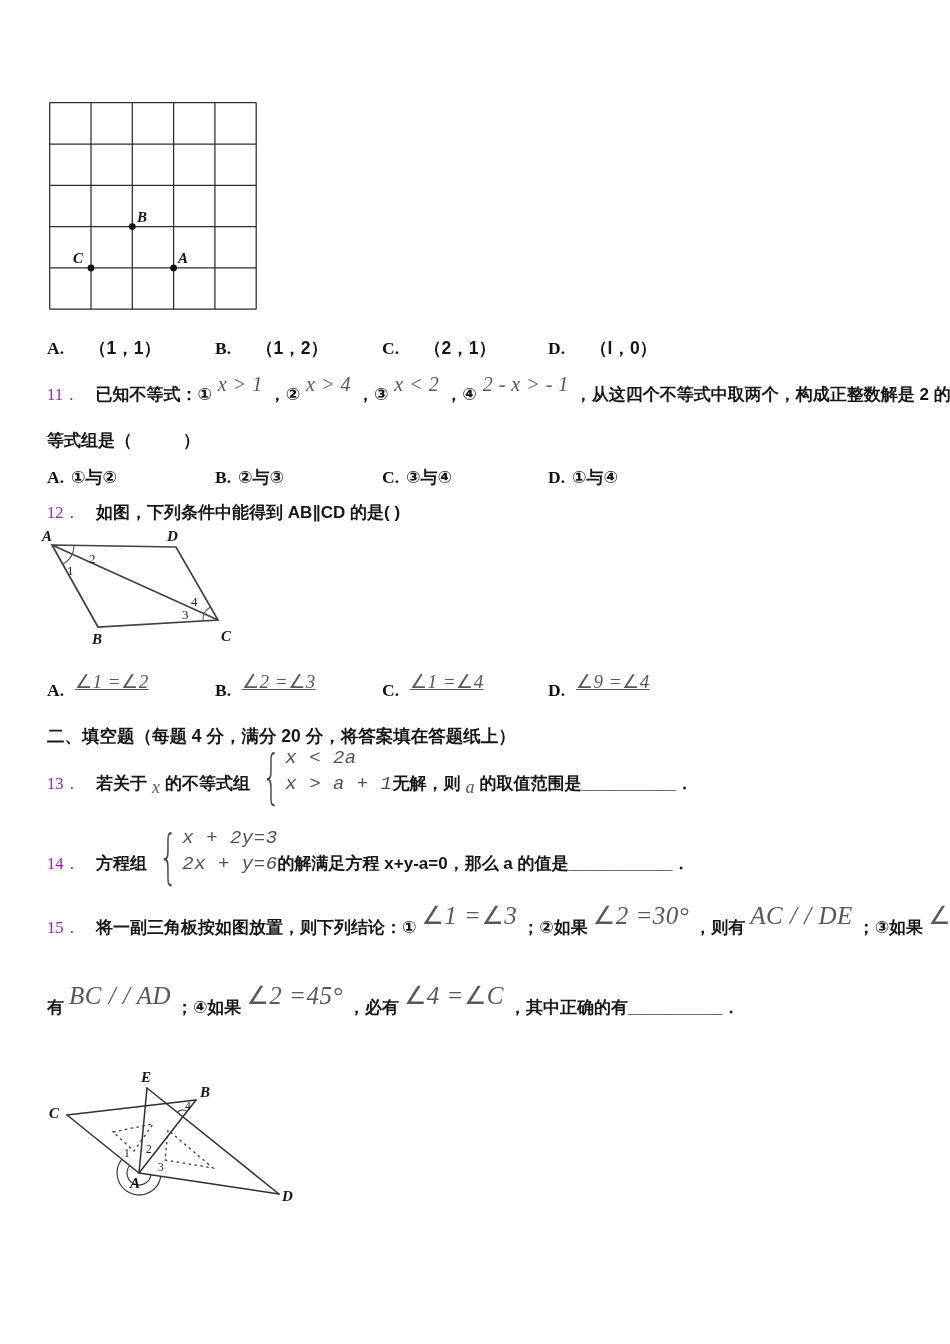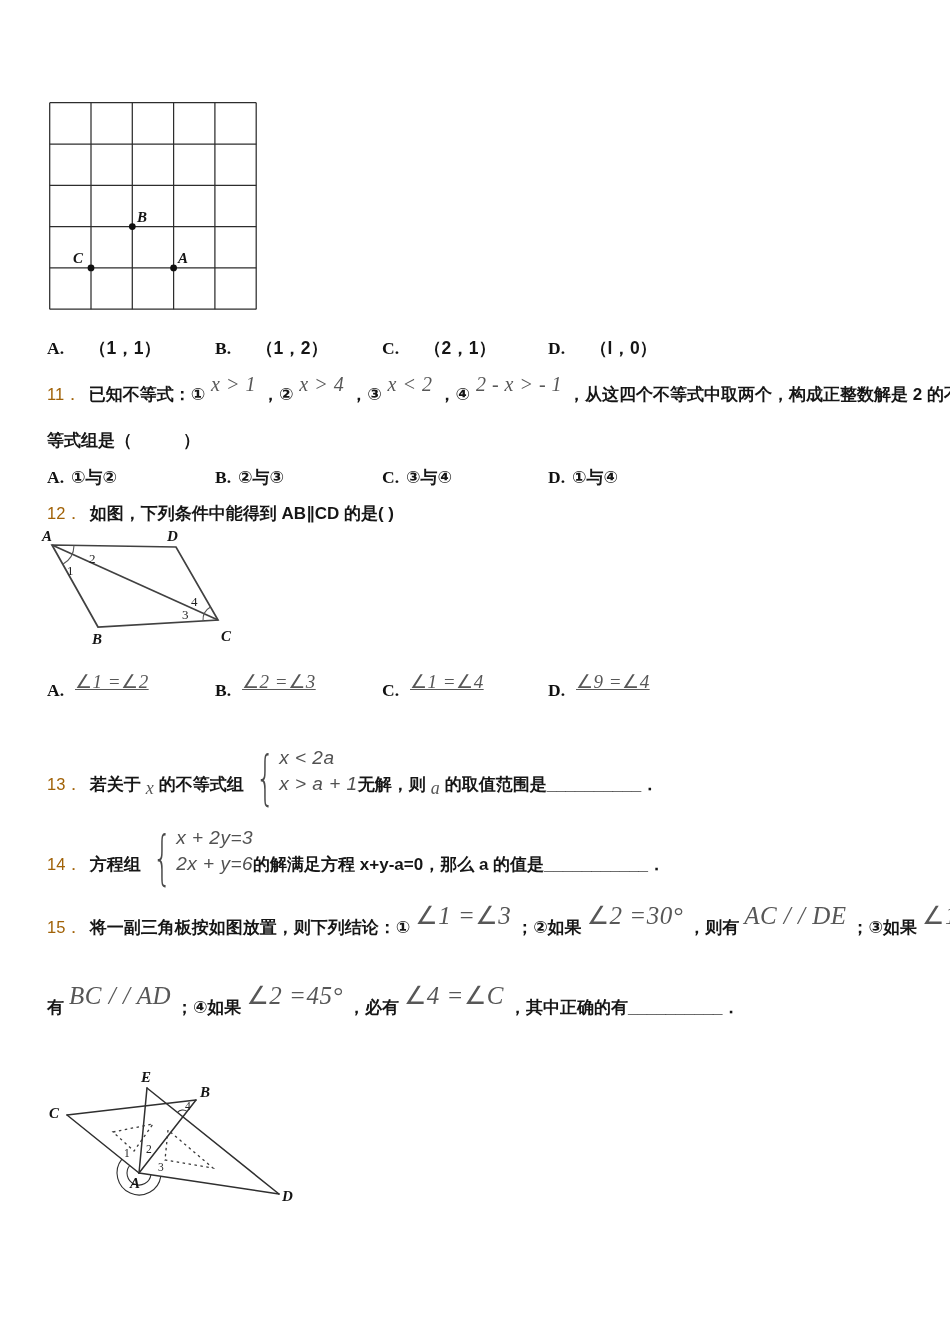--- a/index.html
+++ b/index.html
@@ -1,34 +1,34 @@
 <!DOCTYPE html>
 <html><head>
 <meta charset="utf-8">
 <style>
   html,body{margin:0;padding:0;background:#e8e8e8;}
   .page{position:relative;width:950px;height:1344px;background:#ffffff;margin:0 auto;overflow:hidden;
         font-family:"Liberation Sans","DejaVu Sans",sans-serif;color:#1a1a1a;}
   .row{position:absolute;white-space:nowrap;line-height:24px;}
   .cn{font-family:"Liberation Sans","DejaVu Sans",sans-serif;font-weight:700;font-size:17px;color:#161616;}
   .cnb{font-size:17.5px;}
-  .qnum{font-family:Liberation Sans, sans-serif;font-weight:400;font-size:16.5px;color:#a16207;margin-right:8px;}
+  .qnum{font-family:Liberation Serif, serif;font-weight:400;font-size:16.5px;color:#a21caf;margin-right:16px;}
   .optitem{position:absolute;top:0;white-space:nowrap;}
   .optL{font-family:"Liberation Serif","DejaVu Serif",serif;font-weight:700;font-size:17.5px;color:#111;}
   .optV{margin-left:25px;}
   .optT{margin-left:7px;}
   .m{font-family:"Liberation Serif","DejaVu Sans",serif;font-style:italic;color:#575757;}
   .m1{font-size:20px;position:relative;top:-9px;margin:12px 6px;letter-spacing:.5px;}
   .mr{font-size:25px;position:relative;top:-9px;margin:0 5px;letter-spacing:.5px;}
   .m2{font-size:19px;position:relative;top:-8px;margin-left:11px;letter-spacing:.5px;text-decoration:underline;}
   .mlow{font-size:18px;position:relative;top:4px;margin:0 5px;}
   .brace{display:inline-block;font-family:"DejaVu Sans",sans-serif;font-weight:200;font-size:54px;line-height:50px;
          transform:scaleX(.55) scaleY(1.08);transform-origin:center 80%;color:#4a4a4a;vertical-align:-8px;margin:0 -3px 0 4px;}
   .sysblock{display:inline-block;}
-  .sysline{display:block;font-family:Liberation Sans, sans-serif;font-style:italic;font-size:19px;
+  .sysline{display:block;font-family:Liberation Mono, monospace;font-style:italic;font-size:19px;
            color:#515151;line-height:26px;letter-spacing:.5px;}
   .blank{letter-spacing:0;}
   svg{position:absolute;overflow:visible;}
   .flabel{font-family:"Liberation Serif","DejaVu Serif",serif;font-style:italic;font-weight:700;font-size:15px;fill:#141414;}
   .fnum{font-family:"Liberation Serif","DejaVu Serif",serif;font-size:13px;fill:#222;}
   .fnum-sm{font-family:"Liberation Serif","DejaVu Serif",serif;font-size:11.5px;fill:#222;}
 </style>
 </head>
 <body>
 
@@ -102,20 +102,23 @@
     <text class="fnum" x="142" y="92">3</text>
   </svg>
 
   <div class="row" style="left:47px;top:678px">
     <span class="optitem" style="left:0px"><span class="optL">A.</span><span class="m m2">∠1 =∠2</span></span>
     <span class="optitem" style="left:168px"><span class="optL">B.</span><span class="m m2">∠2 =∠3</span></span>
     <span class="optitem" style="left:335px"><span class="optL">C.</span><span class="m m2">∠1 =∠4</span></span>
     <span class="optitem" style="left:501px"><span class="optL">D.</span><span class="m m2">∠9 =∠4</span></span>
   </div>
 
+  <div class="row" style="left:47px;top:724px">
+    <span class="cn cnb">二、填空题（每题 4 分，满分 20 分，将答案填在答题纸上）</span>
+  </div>
 
   <div class="row" style="left:47px;top:745px">
     <span class="qnum">13．</span><span class="cn">若关于</span><span class="m mlow">x</span><span class="cn">的不等式组</span><span class="brace">{</span><span class="sysblock"><span class="sysline">x &lt; 2a</span><span class="sysline">x &gt; a + 1</span></span><span class="cn">无解，则</span><span class="m mlow">a</span><span class="cn">的取值范围是</span><span class="cn blank">__________</span><span class="cn">．</span>
   </div>
 
   <div class="row" style="left:47px;top:825px">
     <span class="qnum">14．</span><span class="cn">方程组</span><span class="brace">{</span><span class="sysblock"><span class="sysline">x + 2y=3</span><span class="sysline">2x + y=6</span></span><span class="cn">的解满足方程 x+y-a=0，那么 a 的值是</span><span class="cn blank">___________</span><span class="cn">．</span>
   </div>
 
   <div class="row" style="left:47px;top:913px">

